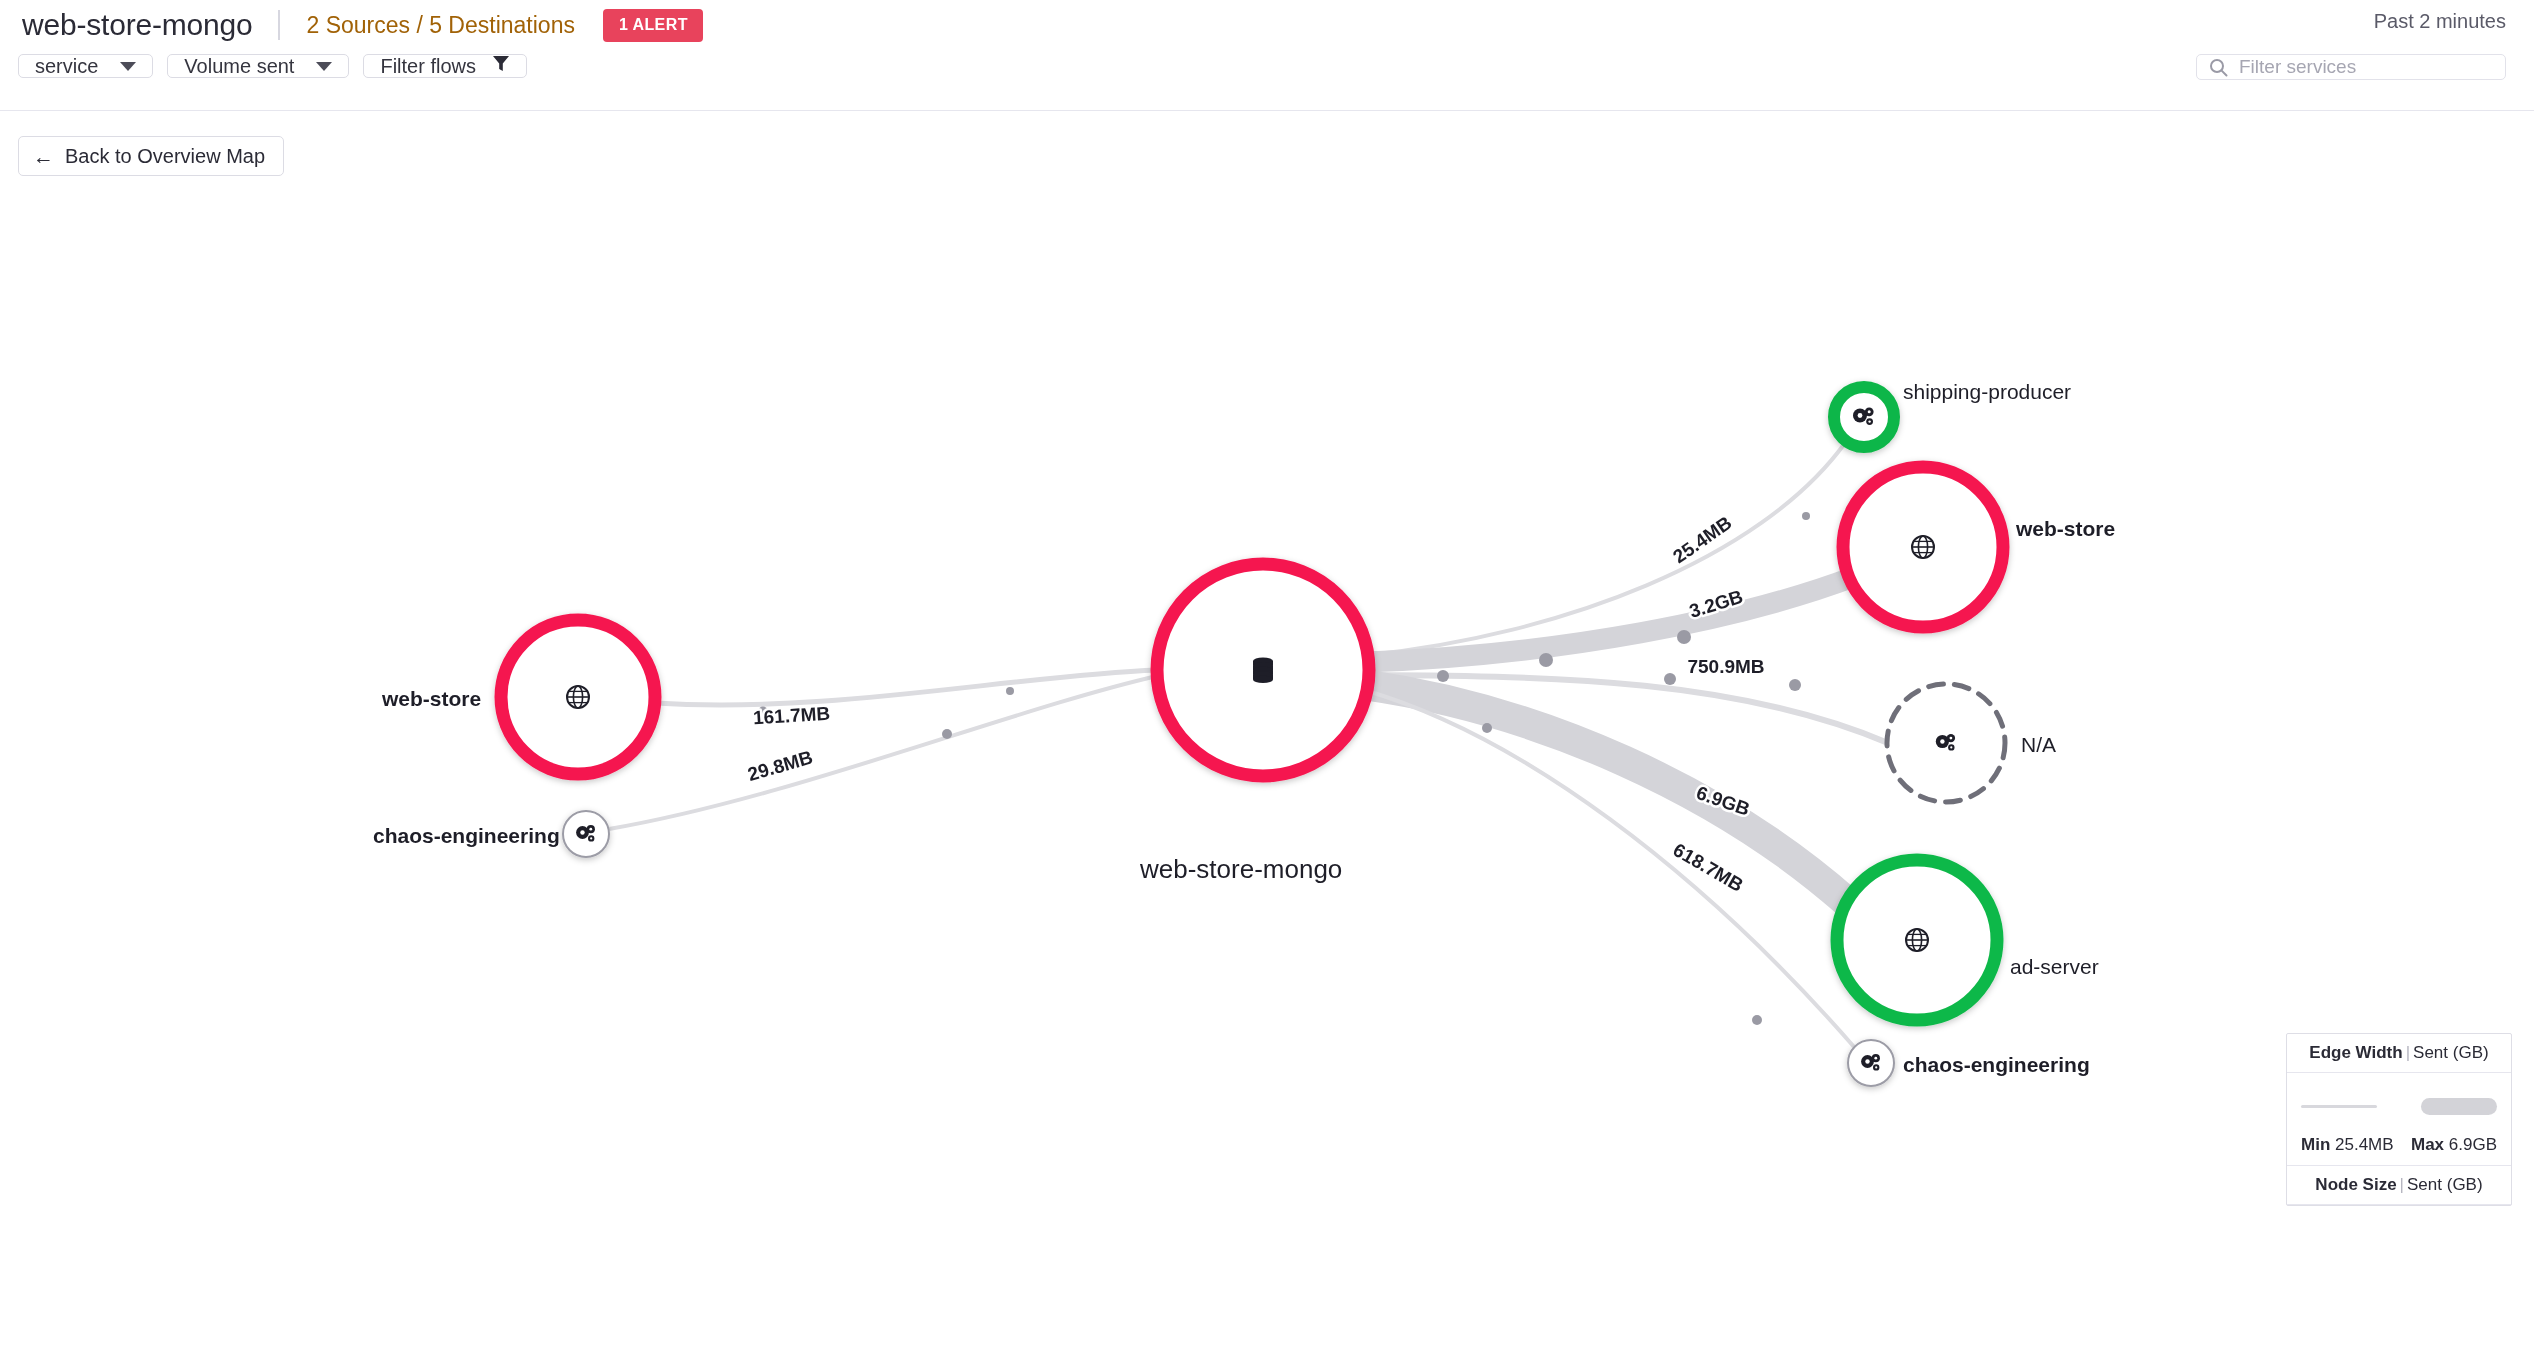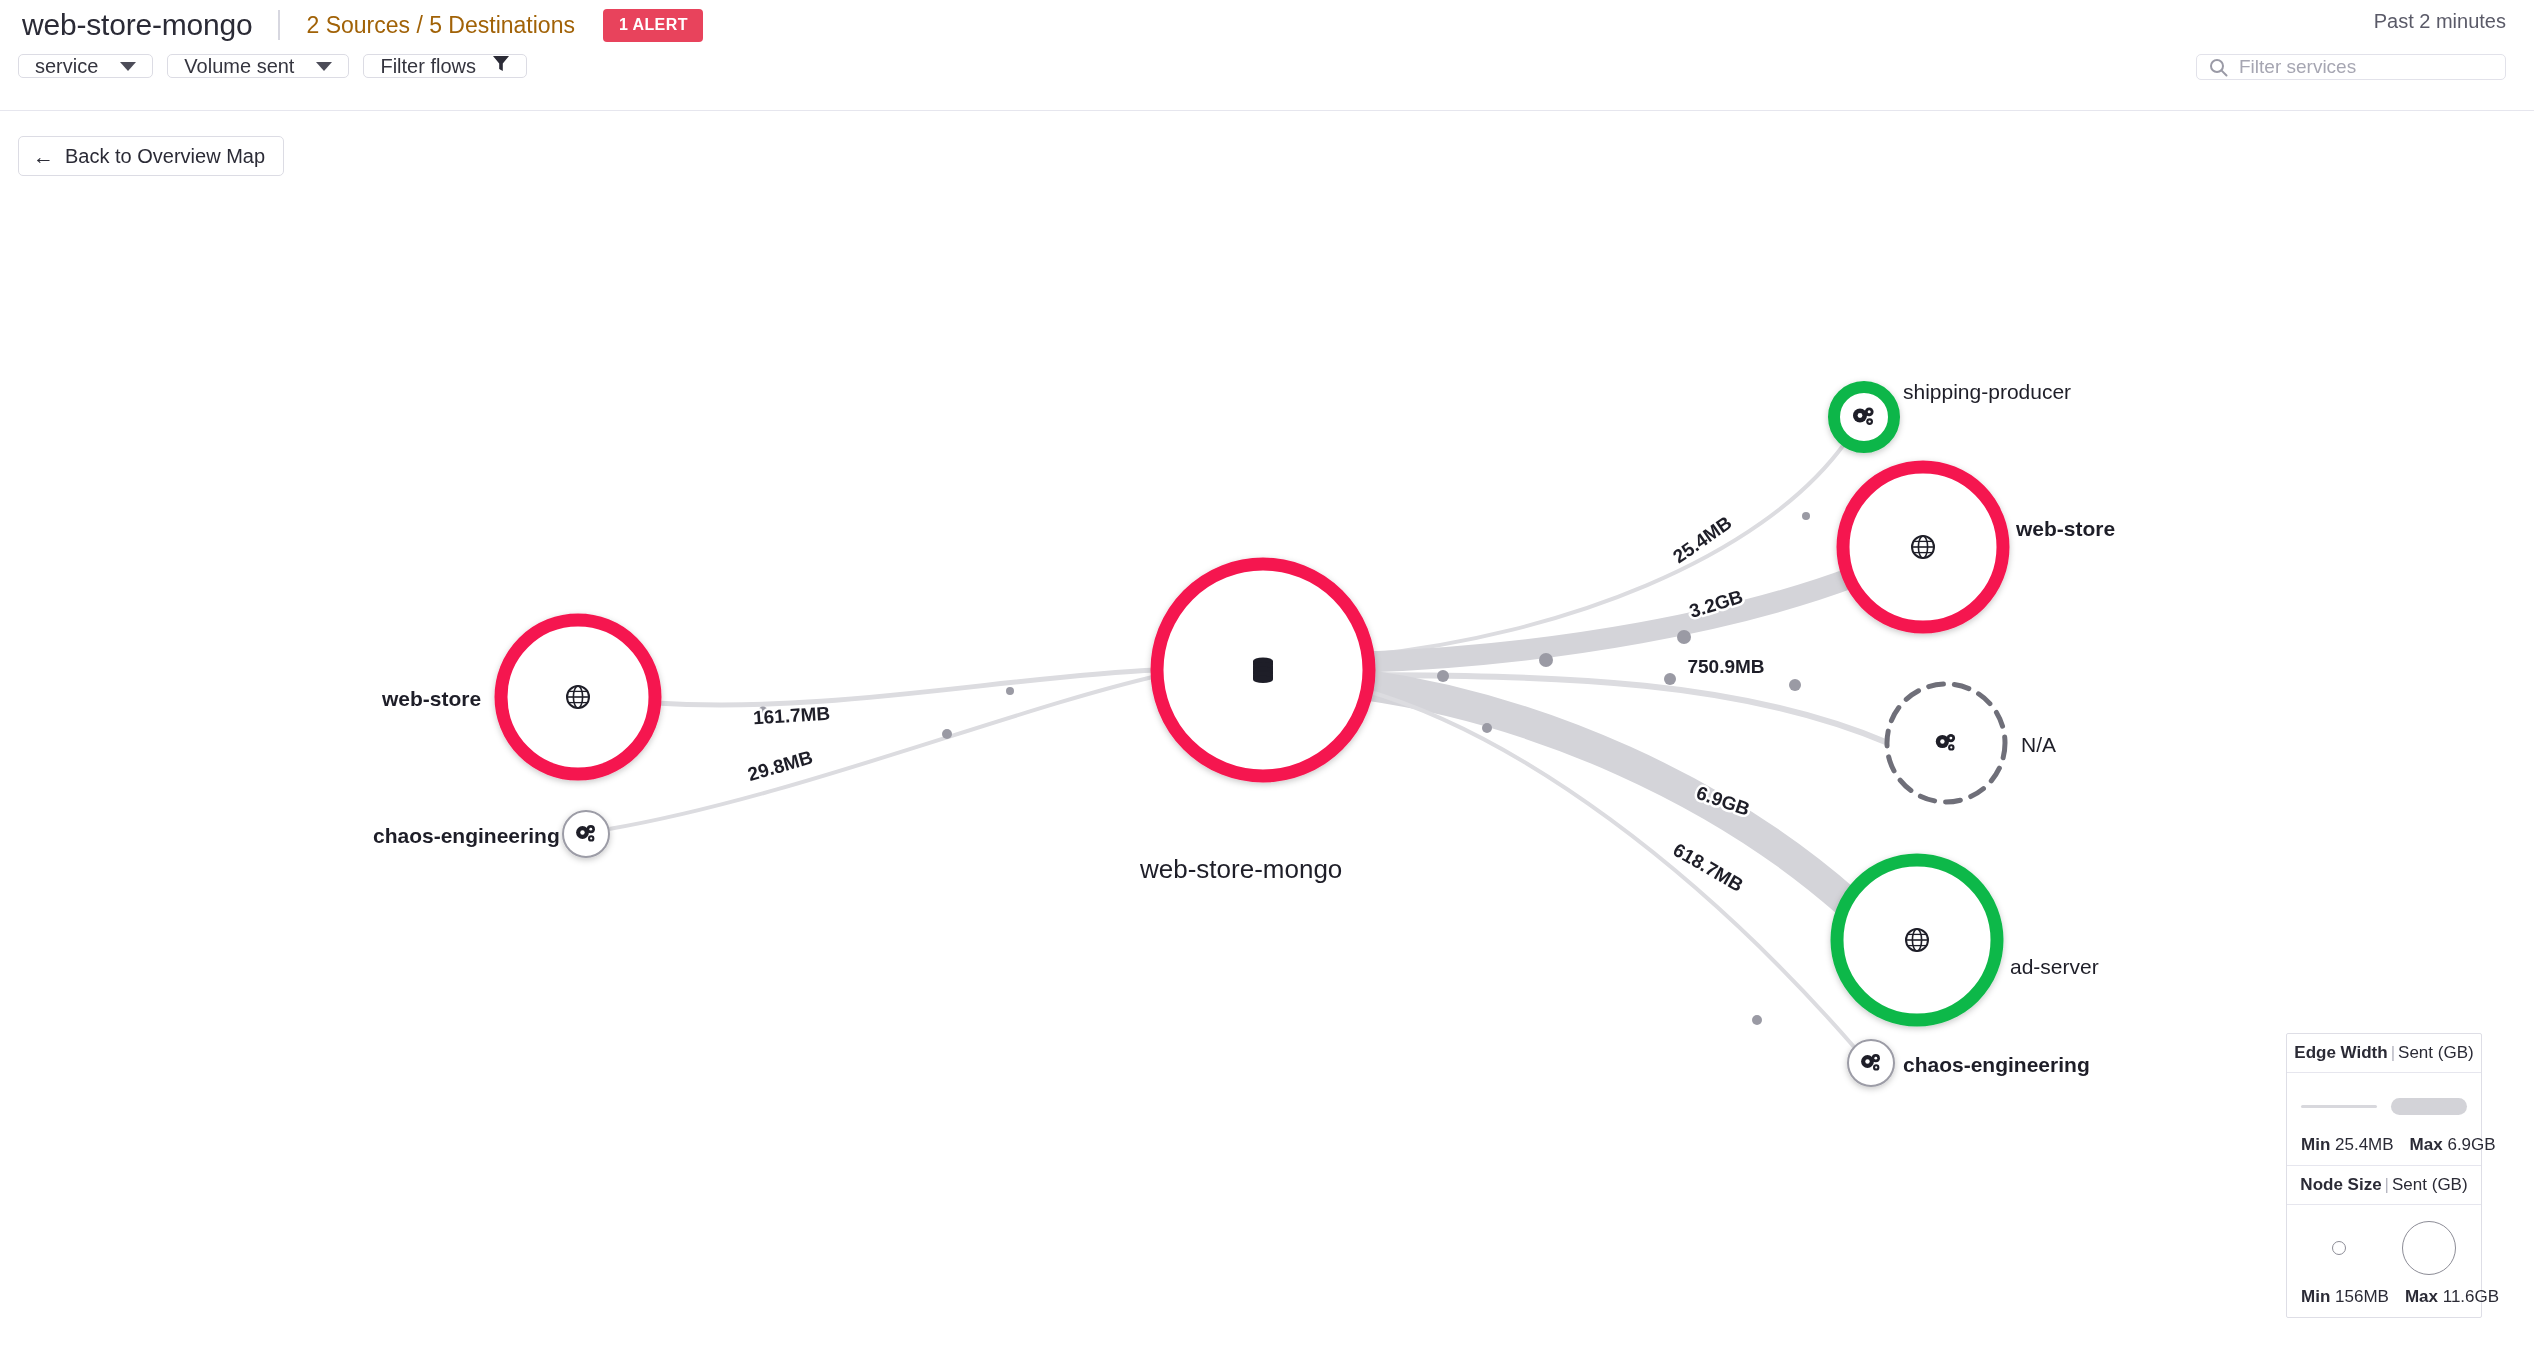--- a/index.html
+++ b/index.html
@@ -168,21 +168,21 @@
     color: #1e1e28;
     white-space: nowrap;
   }
   .node-label.bold { font-weight: bold; }
   .node-label.big { font-size: 26px; }
 
   
   .legend {
     position: absolute;
     left: 2286px; top: 1033px;
-    width: 196px;
+    width: 226px;
     border: 1px solid #dedee6;
     background: #ffffff;
     box-sizing: border-box;
     border-radius: 2px;
   }
   .legend-head {
     text-align: center;
     font-size: 17px;
     padding: 9px 4px 9px 4px;
     border-bottom: 1px solid #e6e6ee;
@@ -434,27 +434,13 @@
       <div class="thick-line"></div>
     </div>
     <div class="minmax">
       <span class="mm-left"><b>Min</b> <span>25.4MB</span></span>
       <span class="mm-right"><b>Max</b> <span>6.9GB</span></span>
     </div>
   </div>
   <div class="legend-head">
     <b>Node Size</b><span class="sep">|</span><span>Sent (GB)</span>
   </div>
-  <div class="legend-body last">
-    <div class="swatch-row nodes">
-      <div style="width:76px;display:flex;justify-content:center;">
-          <div class="small-circle"></div>
-        </div>
-      <div style="width:76px;display:flex;justify-content:center;">
-          <div class="big-circle"></div>
-        </div>
-    </div>
-    <div class="minmax">
-      <span class="mm-left"><b>Min</b> <span>156MB</span></span>
-      <span class="mm-right"><b>Max</b> <span>11.6GB</span></span>
-    </div>
-  </div>
 </div>
 
 </body></html>

